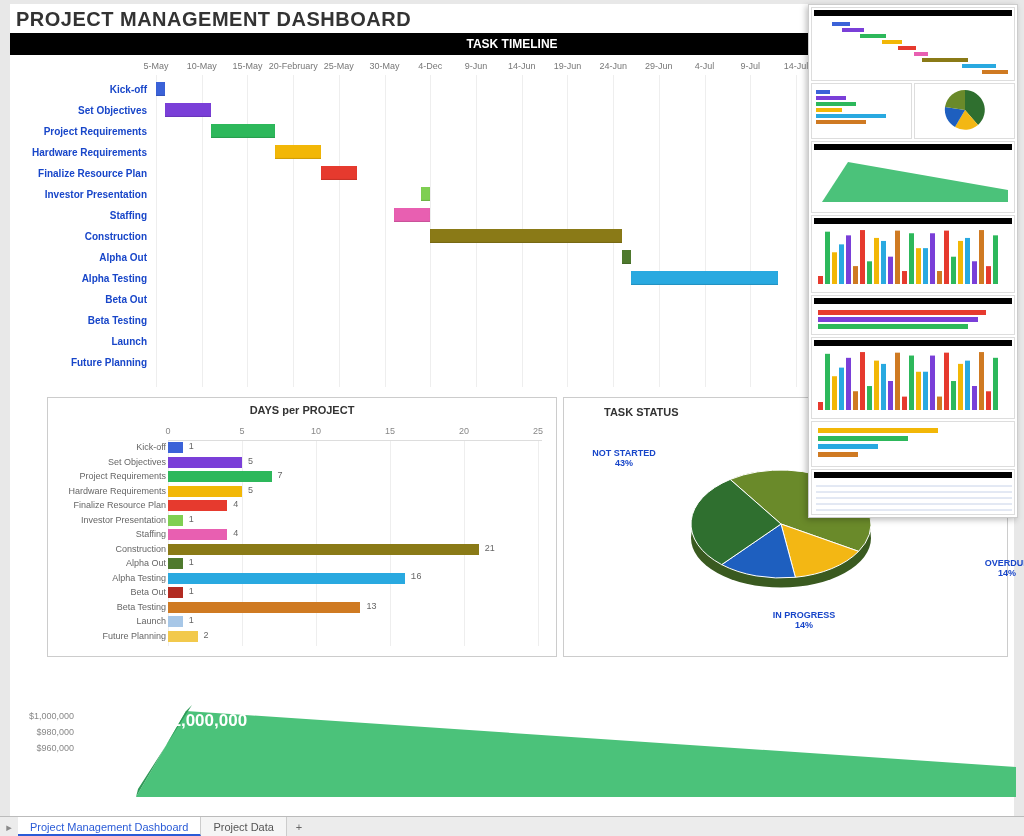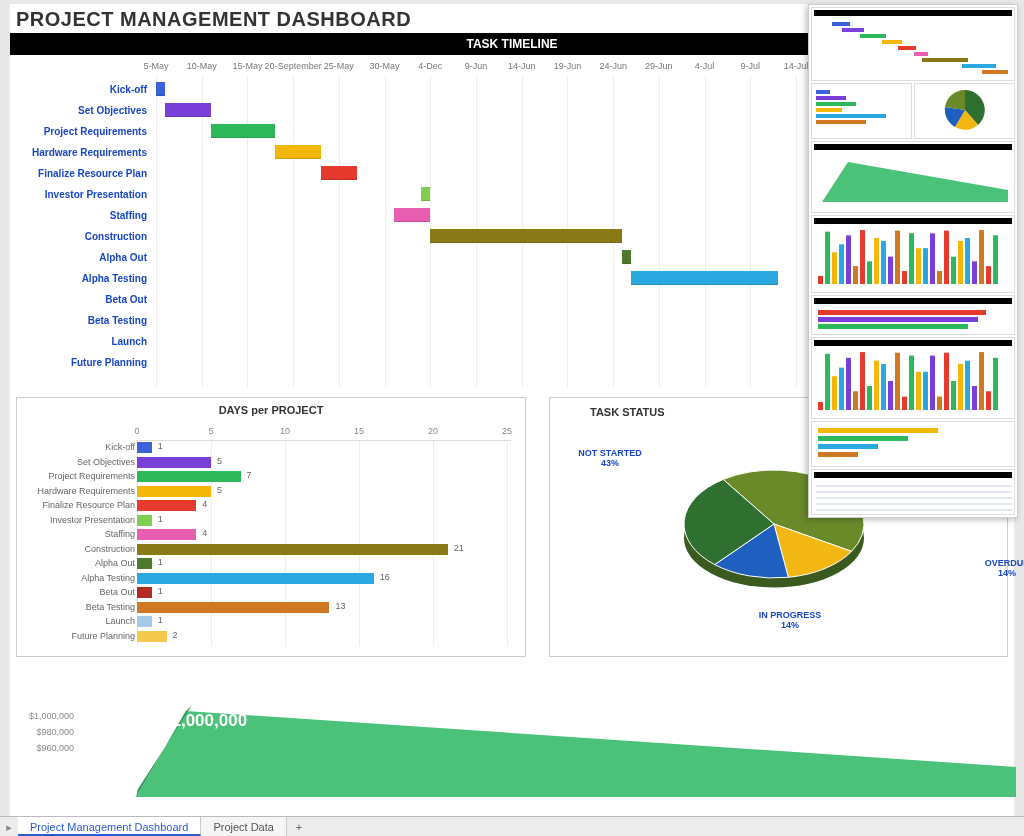--- a/index.html
+++ b/index.html
@@ -1,20 +1,20 @@
 <!DOCTYPE html>
 <html><head>
 <meta charset="utf-8">
 <style>
   * { box-sizing: border-box; margin: 0; padding: 0; }
   body { font-family: Arial, sans-serif; background:#e8e8e8; width:1024px; height:836px; overflow:hidden; position:relative; font-size:11px; color:#333; }
   .sheet { position:absolute; left:10px; top:4px; right:10px; bottom:20px; background:#fff; padding:0; }
   .title { font-size:20px; font-weight:bold; padding:4px 6px 2px 6px; letter-spacing:.5px; }
   .bar-black { background:#000; color:#fff; text-align:center; font-weight:bold; font-size:12px; padding:4px 0; }
-  .row2 { display:flex; gap:23px; padding:6px 6px 16px 6px; }
+  .row2 { display:flex; gap:6px; padding:6px 6px 16px 6px;margin-left:31px; }
   .panel { background:#fff; border:1px solid #ccc; }
 
   
   .gantt-wrap { padding:0 6px 4px 6px; }
   .gantt { position:relative; margin-top:2px; height:330px; }
   .gantt-labels { position:absolute; left:0; top:22px; width:135px; text-align:right; }
   .gantt-labels div { height:21px; line-height:21px; font-size:10px; color:#1846c9; font-weight:bold; padding-right:4px; }
   .gantt-area { position:absolute; left:140px; right:0; top:0; bottom:0;text-decoration:underline; }
   .gantt-area .ticks { position:absolute; left:0; right:0; top:4px; height:14px; font-size:9px; color:#777; }
   .gantt-area .ticks div { position:absolute; transform:translateX(-50%); }
@@ -83,21 +83,21 @@
           <div>Beta Out</div>
           <div>Beta Testing</div>
           <div>Launch</div>
           <div>Future Planning</div>
         </div>
       <div class="gantt-area">
         <div class="ticks" id="gantt-ticks">
             <div style="left: 0px;">5-May</div>
             <div style="left: 45.7143px; text-align: center;">10-May</div>
             <div style="left: 91.4286px;">15-May</div>
-            <div style="left: 137.143px;">20-September</div>
+            <div style="left: 137.143px;">20-February</div>
             <div style="left: 182.857px;">25-May</div>
             <div style="left: 228.571px;">30-May</div>
             <div style="left: 274.286px;">4-Dec</div>
             <div style="left: 320px;">9-Jun</div>
             <div style="left: 365.714px;">14-Jun</div>
             <div style="left: 411.429px;">19-Jun</div>
             <div style="left: 457.143px;">24-Jun</div>
             <div style="left: 502.857px;">29-Jun</div>
             <div style="left: 548.571px;">4-Jul</div>
             <div style="left: 594.286px;">9-Jul</div>
@@ -195,21 +195,21 @@
             <div class="v" style="left: 316.8px;">21</div>
           </div>
           <div class="lbl" style="top: 116px;">Alpha Out</div>
           <div class="row" style="top: 116px; width: 370px;">
             <div class="b" style="width: 14.8px; background: rgb(79, 122, 46);"></div>
             <div class="v" style="left: 20.8px;">1</div>
           </div>
           <div class="lbl" style="top: 130.5px;">Alpha Testing</div>
           <div class="row" style="top: 130.5px; width: 370px;">
             <div class="b" style="width: 236.8px; background: rgb(41, 169, 224);"></div>
-            <div class="v" style="left: 242.8px;">16</div>
+            <div class="v" style="left: 242.8px; font-family: Liberation Mono, monospace;">16</div>
           </div>
           <div class="lbl" style="top: 145px;">Beta Out</div>
           <div class="row" style="top: 145px; width: 370px;">
             <div class="b" style="width: 14.8px; background: rgb(178, 43, 34);"></div>
             <div class="v" style="left: 20.8px;">1</div>
           </div>
           <div class="lbl" style="top: 159.5px;">Beta Testing</div>
           <div class="row" style="top: 159.5px; width: 370px;">
             <div class="b" style="width: 192.4px; background: rgb(207, 122, 34);"></div>
             <div class="v" style="left: 198.4px;">13</div>

